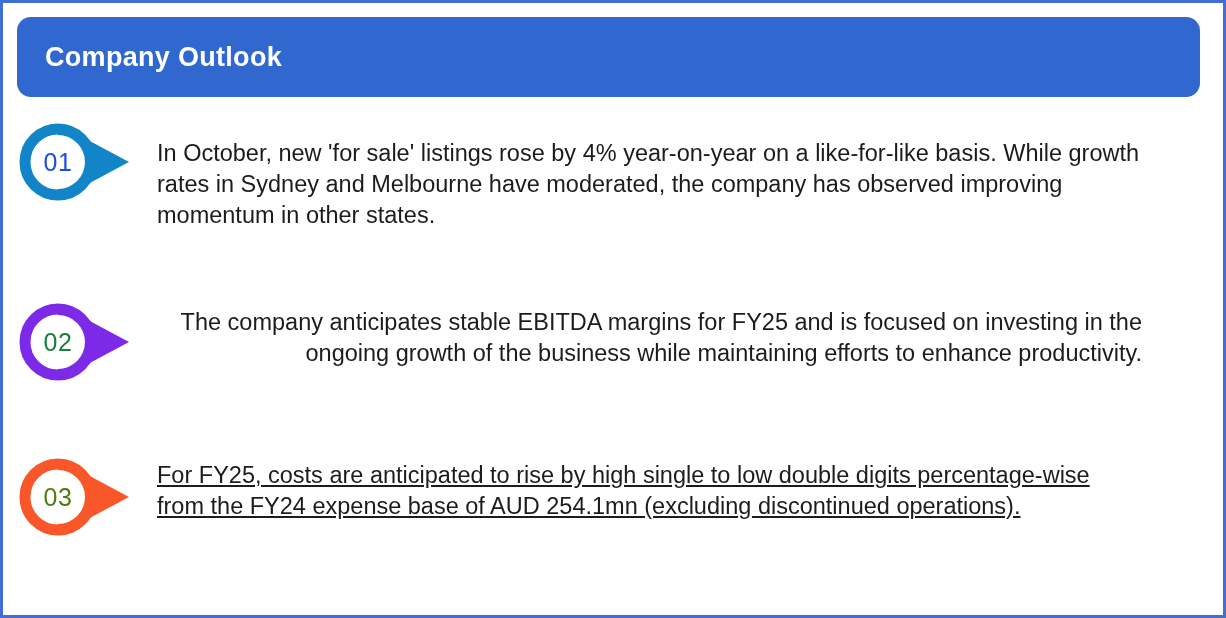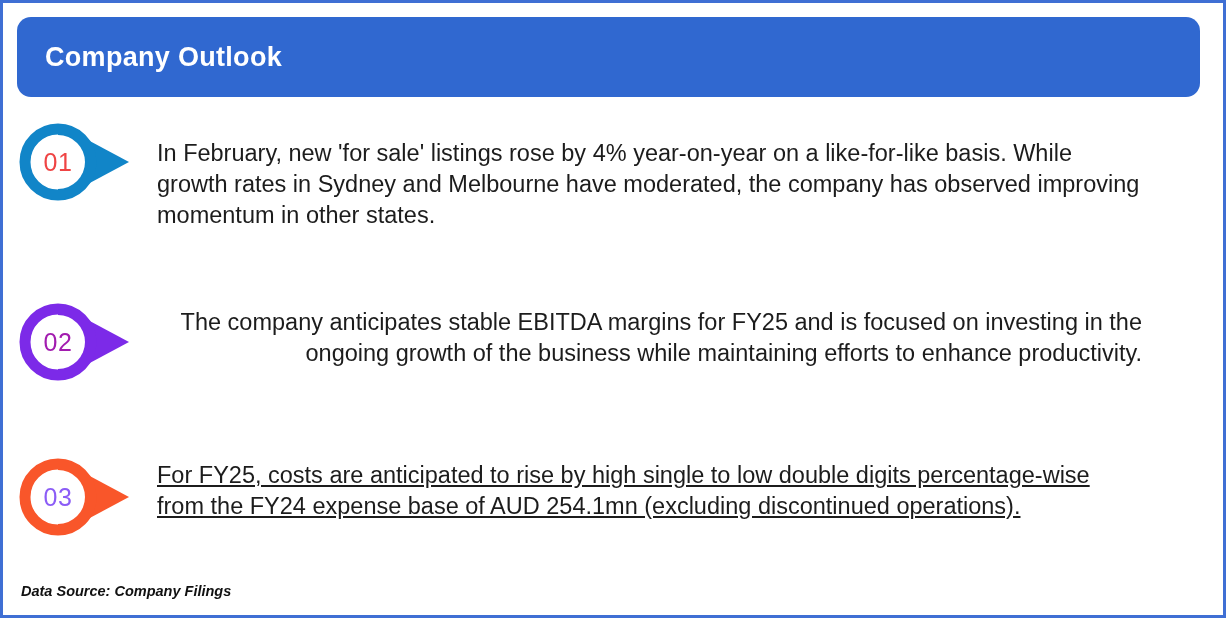--- a/index.html
+++ b/index.html
@@ -75,23 +75,23 @@
     top: 0;
     width: 82px;
     height: 82px;
     display: flex;
     align-items: center;
     justify-content: center;
     font-size: 25px;
     font-weight: normal;
     letter-spacing: 0.5px;
   }
-  .marker.m1 .num { color: #ef4444; }
-  .marker.m2 .num { color: #a21caf; }
-  .marker.m3 .num { color: #8b5cf6; }
+  .marker.m1 .num { color: #1d4ed8; }
+  .marker.m2 .num { color: #15803d; }
+  .marker.m3 .num { color: #4d7c0f; }
 
   .body-text {
     font-size: 23.5px;
     line-height: 1.32;
     color: #1c1c1c;
     padding-left: 20px;
     padding-right: 80px;
     padding-top: 17px;
     max-width: 985px;
   }
@@ -122,21 +122,21 @@
 
     <div class="row r1">
       <div class="marker m1">
         <svg width="120" height="82" viewBox="0 0 120 82">
           <path d="M41 3 L112 41 L41 79 Z" fill="#1185c8"></path>
           <circle cx="41" cy="41" r="33" fill="none" stroke="#1185c8" stroke-width="11"></circle>
           <circle cx="41" cy="41" r="27" fill="#ffffff"></circle>
         </svg>
         <div class="num">01</div>
       </div>
-      <div class="body-text">In February, new 'for sale' listings rose by 4% year-on-year on a like-for-like basis. While growth rates in Sydney and Melbourne have moderated, the company has observed improving momentum in other states.</div>
+      <div class="body-text">In October, new 'for sale' listings rose by 4% year-on-year on a like-for-like basis. While growth rates in Sydney and Melbourne have moderated, the company has observed improving momentum in other states.</div>
     </div>
 
     <div class="row r2">
       <div class="marker m2">
         <svg width="120" height="82" viewBox="0 0 120 82">
           <path d="M41 3 L112 41 L41 79 Z" fill="#7c2ae8"></path>
           <circle cx="41" cy="41" r="33" fill="none" stroke="#7c2ae8" stroke-width="11"></circle>
           <circle cx="41" cy="41" r="27" fill="#ffffff"></circle>
         </svg>
         <div class="num">02</div>
@@ -151,15 +151,14 @@
           <circle cx="41" cy="41" r="33" fill="none" stroke="#f9562a" stroke-width="11"></circle>
           <circle cx="41" cy="41" r="27" fill="#ffffff"></circle>
         </svg>
         <div class="num">03</div>
       </div>
       <div class="body-text">For FY25, costs are anticipated to rise by high single to low double digits percentage-wise from the FY24 expense base of AUD 254.1mn (excluding discontinued operations).</div>
     </div>
 
   </div>
 
-  <div class="footer">Data Source: Company Filings</div>
 
 </div>
 
 </body></html>

